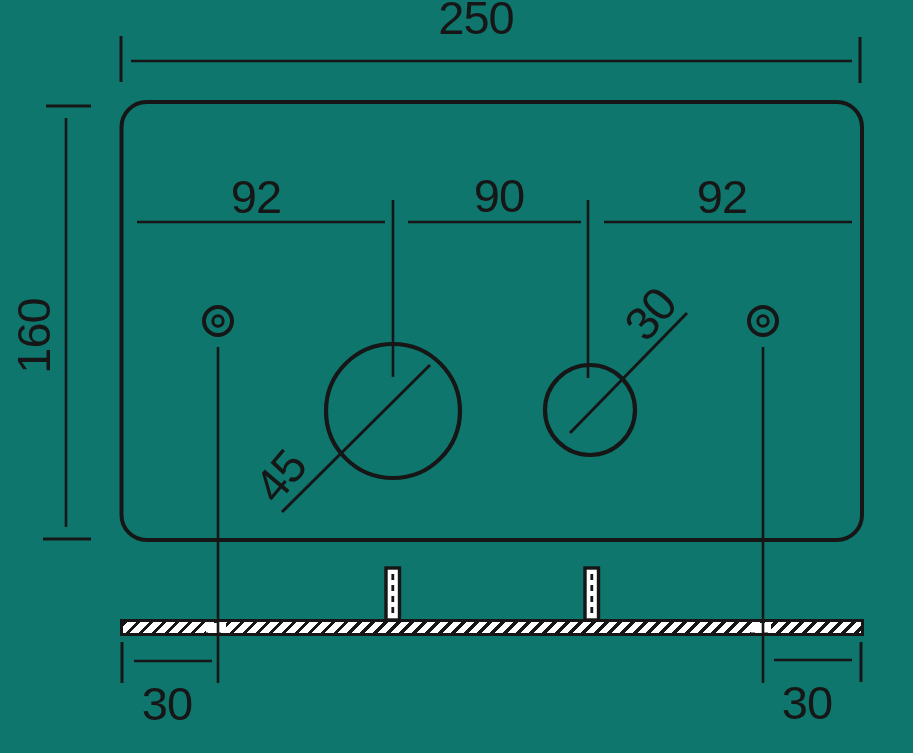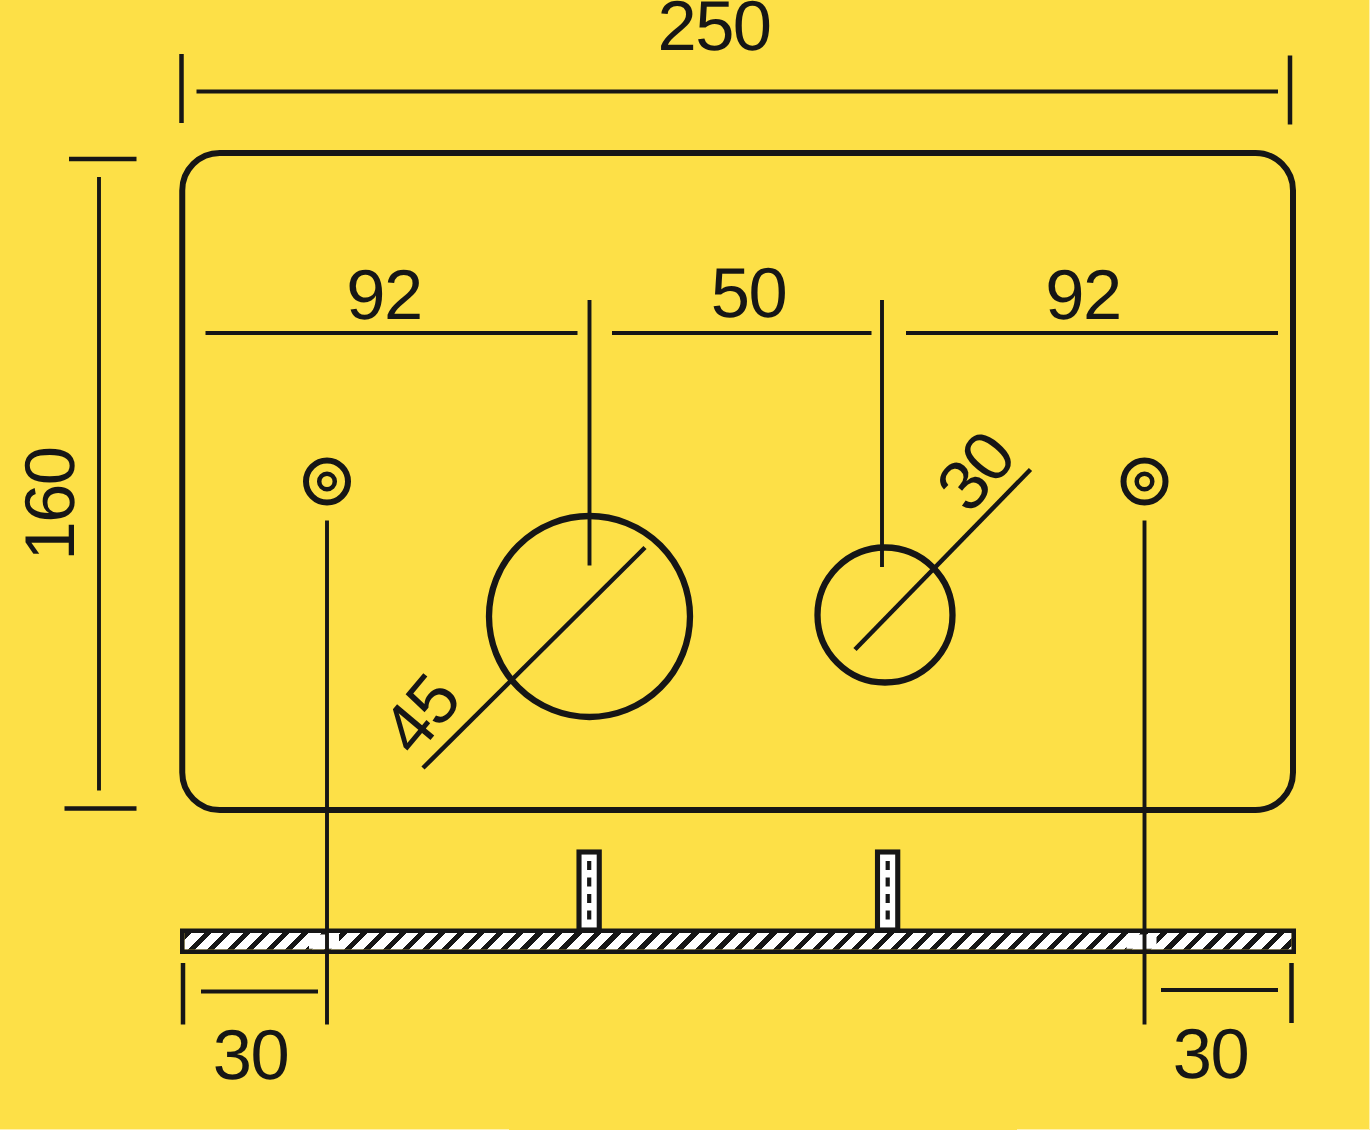--- a/index.html
+++ b/index.html
@@ -5,21 +5,21 @@
   html, body {
     margin: 0;
     padding: 0;
     background: #ffffff;
     font-family: "Liberation Sans", sans-serif;
   }
   .stage {
     position: relative;
     width: 913px;
     height: 753px;
-    background: #fde047;
+    background: #0f766e;
     overflow: hidden;
   }
   .stage svg {
     position: absolute;
     left: 0;
     top: 0;
   }
   
   .bar-hatch {
     position: absolute;
@@ -100,21 +100,21 @@
       <line x1="774" y1="660" x2="852" y2="660" stroke-width="2.6"></line>
     </g>
   </svg>
 
   <div class="dim" style="left:476px; top:17px;">250</div>
 
   <div class="dim rot90" style="left:33px; top:336px;">160</div>
 
   <div class="dim" style="left:256px; top:196px;">92</div>
 
-  <div class="dim" style="left:499px; top:195px;">50</div>
+  <div class="dim" style="left:499px; top:195px;">90</div>
 
   <div class="dim" style="left:722px; top:196px;">92</div>
 
   <div class="dim rot50" style="left:280px; top:476px;">45</div>
 
   <div class="dim rot50" style="left:650px; top:314px;">30</div>
 
   <div class="dim" style="left:167px; top:703px;">30</div>
 
   <div class="dim" style="left:807px; top:702px;">30</div>

